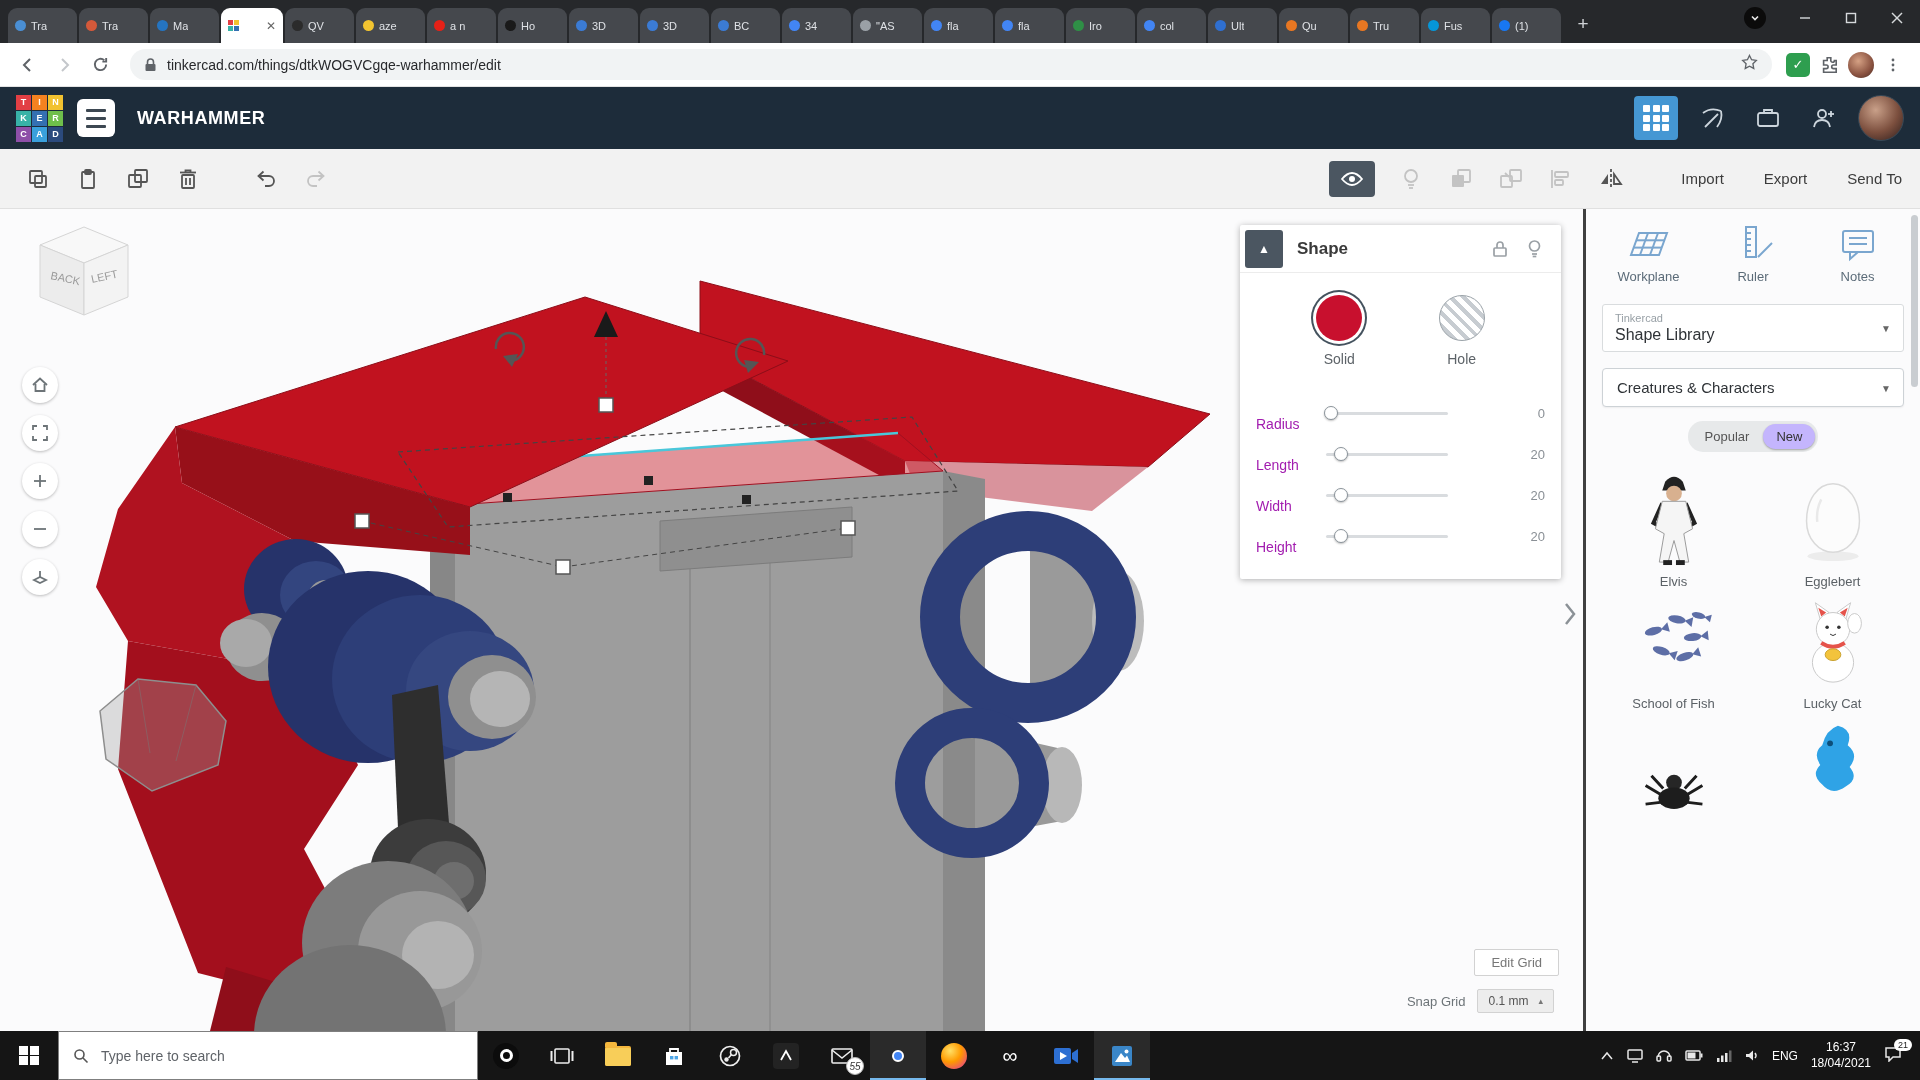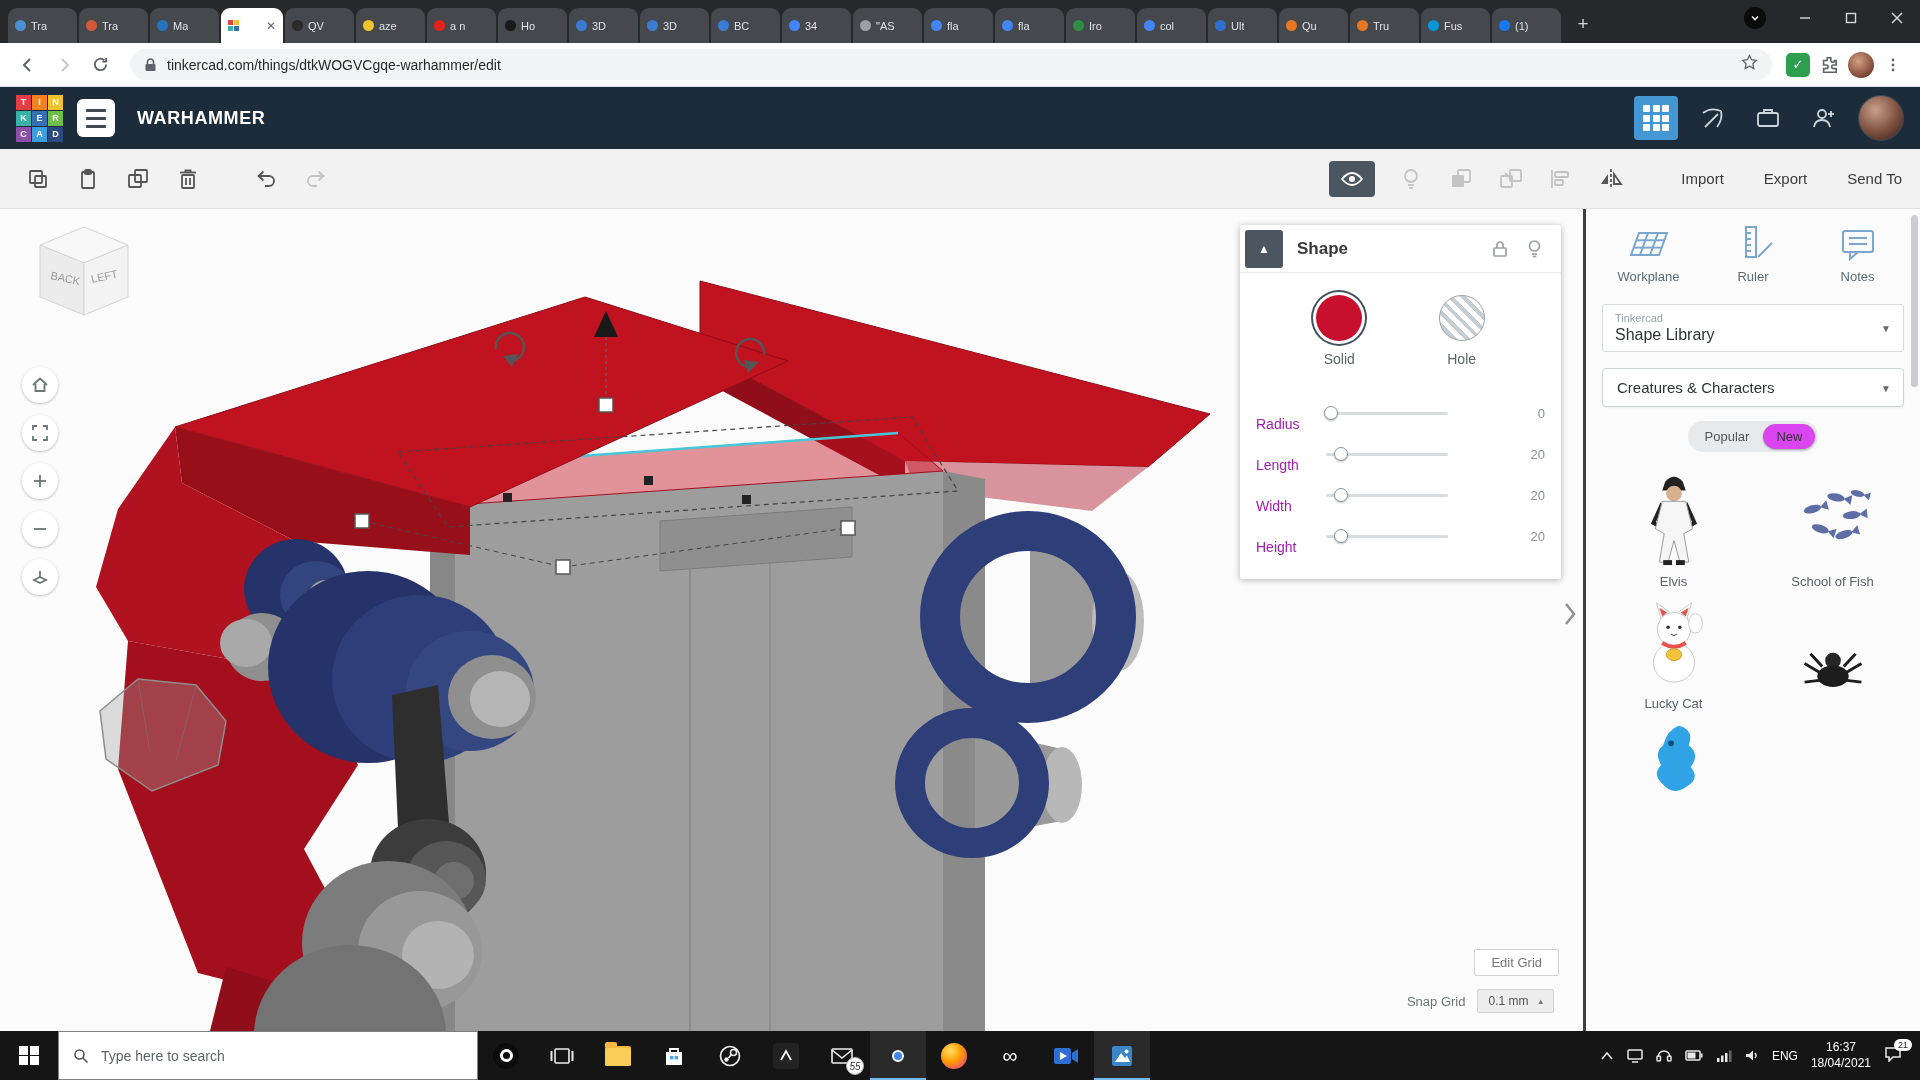--- a/index.html
+++ b/index.html
@@ -103,21 +103,21 @@
   .sb-tool{display:flex;flex-direction:column;align-items:center;gap:6px;width:92px;}
   .sb-tool svg{stroke:#7aa6cf;fill:none;stroke-width:2;}
   .sb-tool span{font-size:13px;color:#5b6b78;}
   .libbox{margin:10px 16px 0;border:1px solid #d9dcde;background:#fff;border-radius:3px;padding:7px 12px;position:relative;}
   .libcap{font-size:11px;color:#98a0a6;}
   .libval{font-size:16px;color:#2f3337;margin-top:2px;}
   .caret{position:absolute;right:12px;top:50%;transform:translateY(-50%);color:#666;font-size:10px;}
   .catbox{margin:16px 16px 0;border:1px solid #cdd2d6;background:#fff;border-radius:4px;padding:10px 14px;font-size:15px;color:#2f3337;position:relative;box-shadow:0 1px 2px rgba(0,0,0,.06);}
   .filters{margin:14px auto 0;background:#e7e9ea;border-radius:15px;padding:3px;display:flex;width:max-content;}
   .fpop{padding:5px 14px;font-size:13px;color:#555;}
-  .fnew{padding:5px 13px;font-size:13px;color:#333;background:#d946ef;border-radius:13px;box-shadow:0 1px 2px rgba(0,0,0,.3);}
+  .fnew{padding:5px 13px;font-size:13px;color:#333;background:#c4b5fd;border-radius:13px;box-shadow:0 1px 2px rgba(0,0,0,.3);}
   .gallery{flex:1;display:grid;grid-template-columns:1fr 1fr;justify-items:center;align-content:start;row-gap:0;padding:16px 8px 0;overflow:hidden;}
   .card{width:148px;display:flex;flex-direction:column;align-items:center;}
   .cicon{height:98px;display:flex;align-items:flex-end;justify-content:center;}
   .cname{font-size:13px;color:#5b6166;margin-top:8px;height:16px;}
   .sb-scroll{position:absolute;right:2px;top:6px;width:7px;height:172px;background:#c9cdd1;border-radius:4px;}
 
   
   .taskbar{height:49px;background:#151515;display:flex;align-items:stretch;flex:none;}
   .start{width:58px;display:flex;align-items:center;justify-content:center;}
   .winlogo{display:grid;grid-template-columns:9px 9px;grid-template-rows:9px 9px;gap:1.5px;}
@@ -738,20 +738,30 @@
               <path d="M33,34 h24 l7,28 -9,5 5,29 h-9 l-6,-22 -6,22 h-9 l5,-29 -9,-5 z" fill="#f5f5f5" stroke="#9a9a9a"></path>
               <rect x="34" y="94" width="9" height="5" fill="#222"></rect>
                 <rect x="47" y="94" width="9" height="5" fill="#222"></rect>
             </svg>
           </div>
           <div class="cname">Elvis</div>
         </div>
         <div class="card">
           <div class="cicon">
             <svg width="90" height="98" viewBox="0 0 90 100">
+              <ellipse cx="45" cy="90" rx="26" ry="5" fill="#ececec"></ellipse>
+              <path d="M45,16 c16,0 27,17 27,38 c0,19 -13,32 -27,32 c-14,0 -27,-13 -27,-32 c0,-21 11,-38 27,-38 z" fill="#fcfcfc" stroke="#d9d9d9" stroke-width="1.5"></path>
+              <path d="M33,32 c-4,8 -5,15 -4,23" stroke="#e9e9e9" fill="none" stroke-width="2.5"></path>
+            </svg>
+          </div>
+          <div class="cname">Egglebert</div>
+        </div>
+        <div class="card">
+          <div class="cicon">
+            <svg width="90" height="98" viewBox="0 0 90 100">
               <g fill="#5d6ea6">
                 <g transform="translate(24,42) rotate(-15)">
                     <ellipse rx="9" ry="4"></ellipse>
                     <polygon points="8,0 16,-5 16,5"></polygon>
                   </g>
                 <g transform="translate(48,30) rotate(10)">
                     <ellipse rx="9" ry="4"></ellipse>
                     <polygon points="8,0 16,-5 16,5"></polygon>
                   </g>
                 <g transform="translate(64,48) rotate(-6)">

